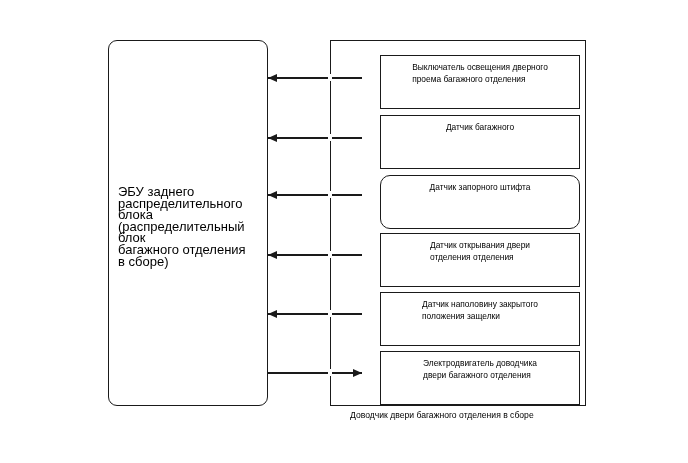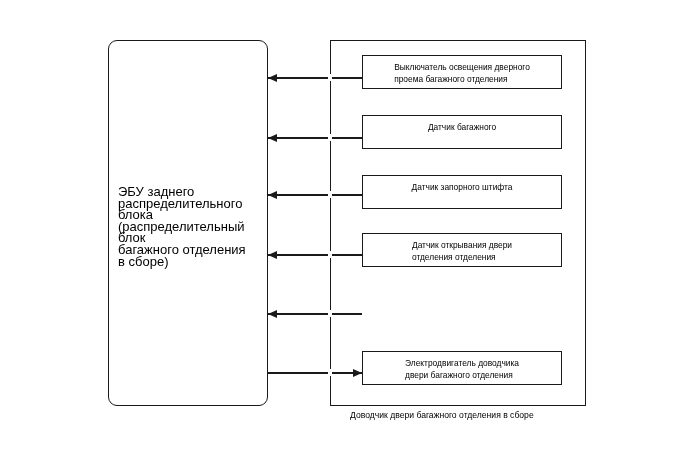--- a/index.html
+++ b/index.html
@@ -64,23 +64,23 @@
     line-height: 12px;
     color: #000000;
     text-align: left;
     white-space: nowrap;
     margin-left: 20px;
   }
 
   
   .node {
     position: absolute;
-    left: 362px;
+    left: 380px;
     width: 200px;
-    height: 34px;
+    height: 54px;
     border: 1.6px solid #1a1a1a;
     box-sizing: border-box;
     background: #ffffff;
   }
   .node-text {
     position: absolute;
     left: 0;
     right: 0;
     top: 5px;
     font-size: 8.4px;
@@ -141,33 +141,39 @@
 проема багажного отделения</span>
     </div>
   </div>
 
   <div class="node" style="top:115px;">
     <div class="node-text">
       <span>Датчик багажного</span>
     </div>
   </div>
 
-  <div class="node" style="top:175px;">
+  <div class="node" style="top:175px;border-radius:10px;">
     <div class="node-text">
       <span>Датчик запорного штифта</span>
     </div>
   </div>
 
   <div class="node" style="top:233px;">
     <div class="node-text">
       <span>Датчик открывания двери
 отделения отделения</span>
     </div>
   </div>
 
+  <div class="node" style="top:292px;">
+    <div class="node-text">
+      <span>Датчик наполовину закрытого
+положения защелки</span>
+    </div>
+  </div>
 
   <div class="node" style="top:351px;">
     <div class="node-text">
       <span>Электродвигатель доводчика
 двери багажного отделения</span>
     </div>
   </div>
 
   <div class="conn" style="left:268px; top:77px; width:94px;"></div>
   <div class="wire-gap" style="left:328px; top:74px;"></div>

